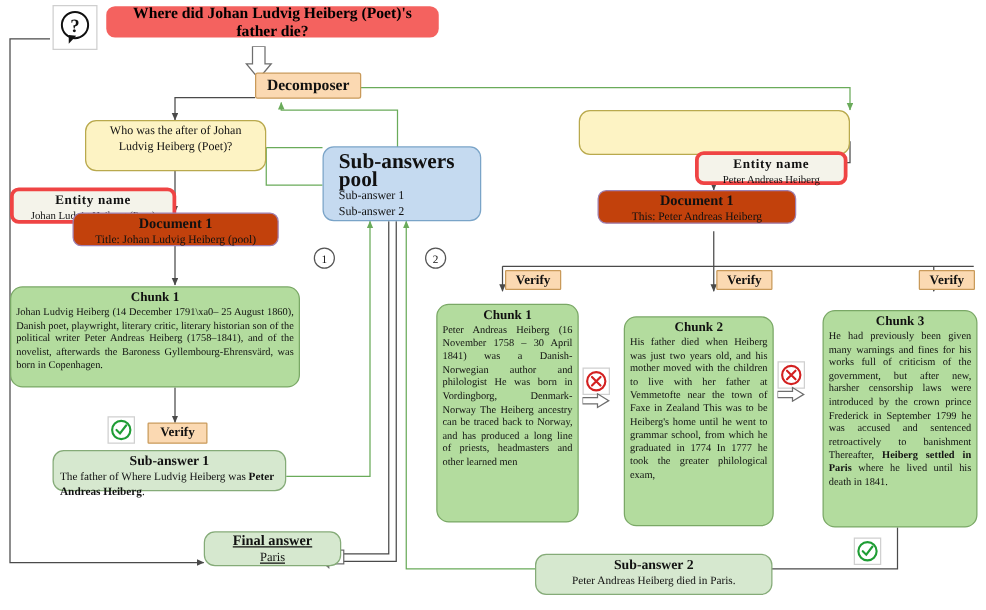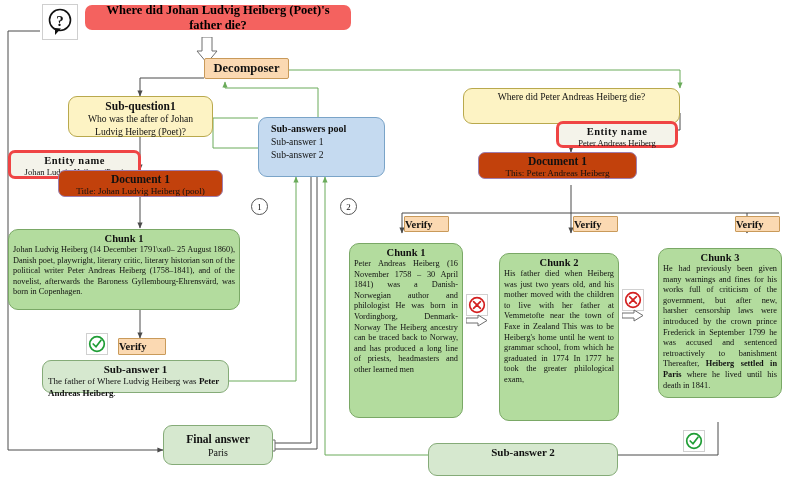--- a/index.html
+++ b/index.html
@@ -59,39 +59,39 @@
     background:#b3dc9e;border:1px solid #7aa866;border-radius:10px;
     padding:2px 4px 3px 4px;
   }
   .chunk .title{font-size:10.5px;line-height:13px;}
   .chunk .body{font-size:8.3px;line-height:10.6px;text-align:justify;text-align-last:left;hyphens:none;}
   .chunk .body b{font-weight:bold;}
 
   
   .verify{
     background:#fbd9b2;border:1px solid #c99a5a;border-radius:1px;
-    display:flex;align-items:center;justify-content:flex-start;
+    display:flex;align-items:center;justify-content:center;
     font-weight:bold;font-size:10.5px;
   }
 
   
   .suba{
     background:#d6e8cf;border:1px solid #85ab78;border-radius:9px;
     padding:1px 5px;
   }
   .suba .title{font-size:11px;line-height:14px;}
   .suba .body{font-size:9px;line-height:11.5px;}
   .suba .body b{font-weight:bold;}
 
   
   .pool{
     background:#c5daf0;border:1px solid #7фa4c8;border:1px solid #7aa4c8;border-radius:9px;
     padding:3px 0 3px 12px;
   }
-  .pool .title{font-size:10px;line-height:15px;text-align:left;}
+  .pool .title{font-size:17px;line-height:15px;text-align:left;}
   .pool .body{font-size:9.6px;line-height:12.5px;text-align:left;}
 
   
   .final{
     background:#d6e8cf;border:1px solid #85ab78;border-radius:9px;
     display:flex;flex-direction:column;align-items:center;justify-content:center;
   }
   .final .title{font-size:11.5px;line-height:14px;}
   .final .body{font-size:10px;line-height:13px;}
 
@@ -176,21 +176,20 @@
 
   <div class="node decomposer" style="left:204px;top:58px;width:85px;height:21px;">
     <span>Decomposer</span>
   </div>
 
   <div class="node qbanner" style="left:85px;top:5px;width:266px;height:25px;">
     <span>Where did Johan Ludvig Heiberg (Poet)'s father die?</span>
   </div>
 
   <div class="node subq" style="left:68px;top:96px;width:145px;height:41px;">
-    <span class="title">Sub-question1</span>
     <span class="body">Who was the after of Johan Ludvig Heiberg (Poet)?</span>
   </div>
 
   <div class="node entity" style="left:8px;top:150px;width:133px;height:29px;">
     <span class="title">Entity  name</span>
     <span class="body">Johan Ludvig Heiberg (Poet)</span>
   </div>
 
   <div class="node doc" style="left:58px;top:170px;width:165px;height:27px;">
     <span class="title">Document 1</span>
@@ -226,21 +225,20 @@
     <span class="title">Sub-answers pool</span>
     <span class="body">Sub-answer 1</span>
     <span class="body">Sub-answer 2</span>
   </div>
 
   <div class="node numcircle" style="left:340px;top:198px;width:17px;height:17px;">
     <span>2</span>
   </div>
 
   <div class="node subq" style="left:463px;top:88px;width:217px;height:36px;">
-    <span class="body">Where did Peter Andreas Heiberg die?</span>
   </div>
 
   <div class="node entity" style="left:556px;top:121px;width:122px;height:27px;">
     <span class="title">Entity  name</span>
     <span class="body">Peter Andreas Heiberg</span>
   </div>
 
   <div class="node doc" style="left:478px;top:152px;width:159px;height:27px;">
     <span class="title">Document 1</span>
     <span class="body">This: Peter Andreas Heiberg</span>
@@ -259,21 +257,21 @@
   <div class="node chunk" style="left:349px;top:243px;width:114px;height:175px;">
     <span class="title">Chunk 1</span>
     <span class="body">Peter Andreas Heiberg (16 November 1758 – 30 April 1841) was a Danish-Norwegian author and philologist He was born in Vordingborg, Denmark-Norway The Heiberg ancestry can be traced back to Norway, and has produced a long line of priests, headmasters and other learned men</span>
   </div>
 
   <div class="node chunk" style="left:499px;top:253px;width:120px;height:168px;">
     <span class="title">Chunk 2</span>
     <span class="body">His father died when Heiberg was just two years old, and his mother moved with the children to live with her father at Vemmetofte near the town of Faxe in Zealand This was to be Heiberg's home until he went to grammar school, from which he graduated in 1774 In 1777 he took the greater philological exam,</span>
   </div>
 
-  <div class="node chunk" style="left:658px;top:248px;width:124px;height:150px;">
+  <div class="node chunk" style="left:658px;top:248px;width:124px;height:174px;">
     <span class="title">Chunk 3</span>
     <span class="body"><span>He had previously been given many warnings and fines for his works full of criticism of the government, but after new, harsher censorship laws were introduced by the crown prince Frederick in September 1799 he was accused and sentenced retroactively to banishment Thereafter, </span><b>Heiberg settled in Paris</b><span> where he lived until his death in 1841.</span></span>
   </div>
 
   <div class="node mark" style="left:466px;top:294px;width:22px;height:22px;">
     <svg width="18" height="18" viewBox="0 0 18 18">
       <circle cx="9" cy="9" r="7.3" fill="#fff" stroke="#d32020" stroke-width="1.7"></circle>
       <path d="M5.6,5.6 L12.4,12.4 M12.4,5.6 L5.6,12.4" stroke="#d32020" stroke-width="1.7" stroke-linecap="round"></path>
     </svg>
   </div>
@@ -293,20 +291,21 @@
 
   <div class="node mark" style="left:683px;top:430px;width:22px;height:22px;">
     <svg width="18" height="18" viewBox="0 0 18 18">
       <circle cx="9" cy="9" r="7.3" fill="#fff" stroke="#1f9d35" stroke-width="1.7"></circle>
       <path d="M5.2,9 L8,11.8 L13,5.2" fill="none" stroke="#1f9d35" stroke-width="1.7" stroke-linecap="round"></path>
     </svg>
   </div>
 
   <div class="node suba" style="left:428px;top:443px;width:190px;height:33px;text-align:center;">
     <span class="title">Sub-answer 2</span>
-  </div>
-
-  <div class="node final" style="left:163px;top:425px;width:110px;height:40px;">
+    <span class="body" style="text-align:center;">Peter Andreas Heiberg died in Paris.</span>
+  </div>
+
+  <div class="node final" style="left:163px;top:425px;width:110px;height:28px;text-decoration:underline;">
     <span class="title">Final answer</span>
     <span class="body">Paris</span>
   </div>
 
 </div>
 
 </body></html>

